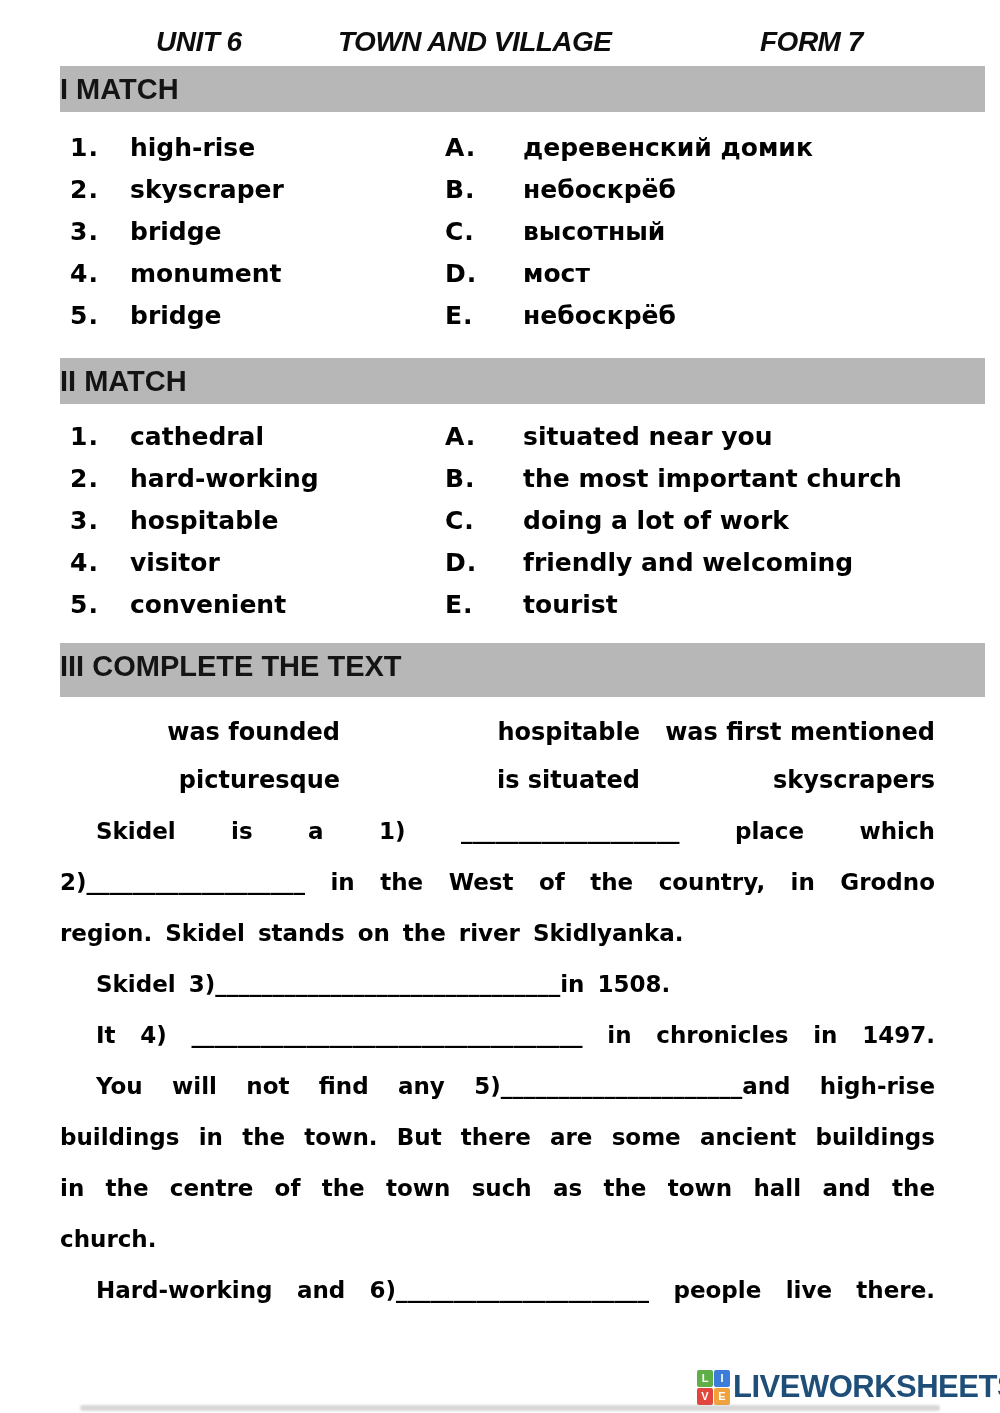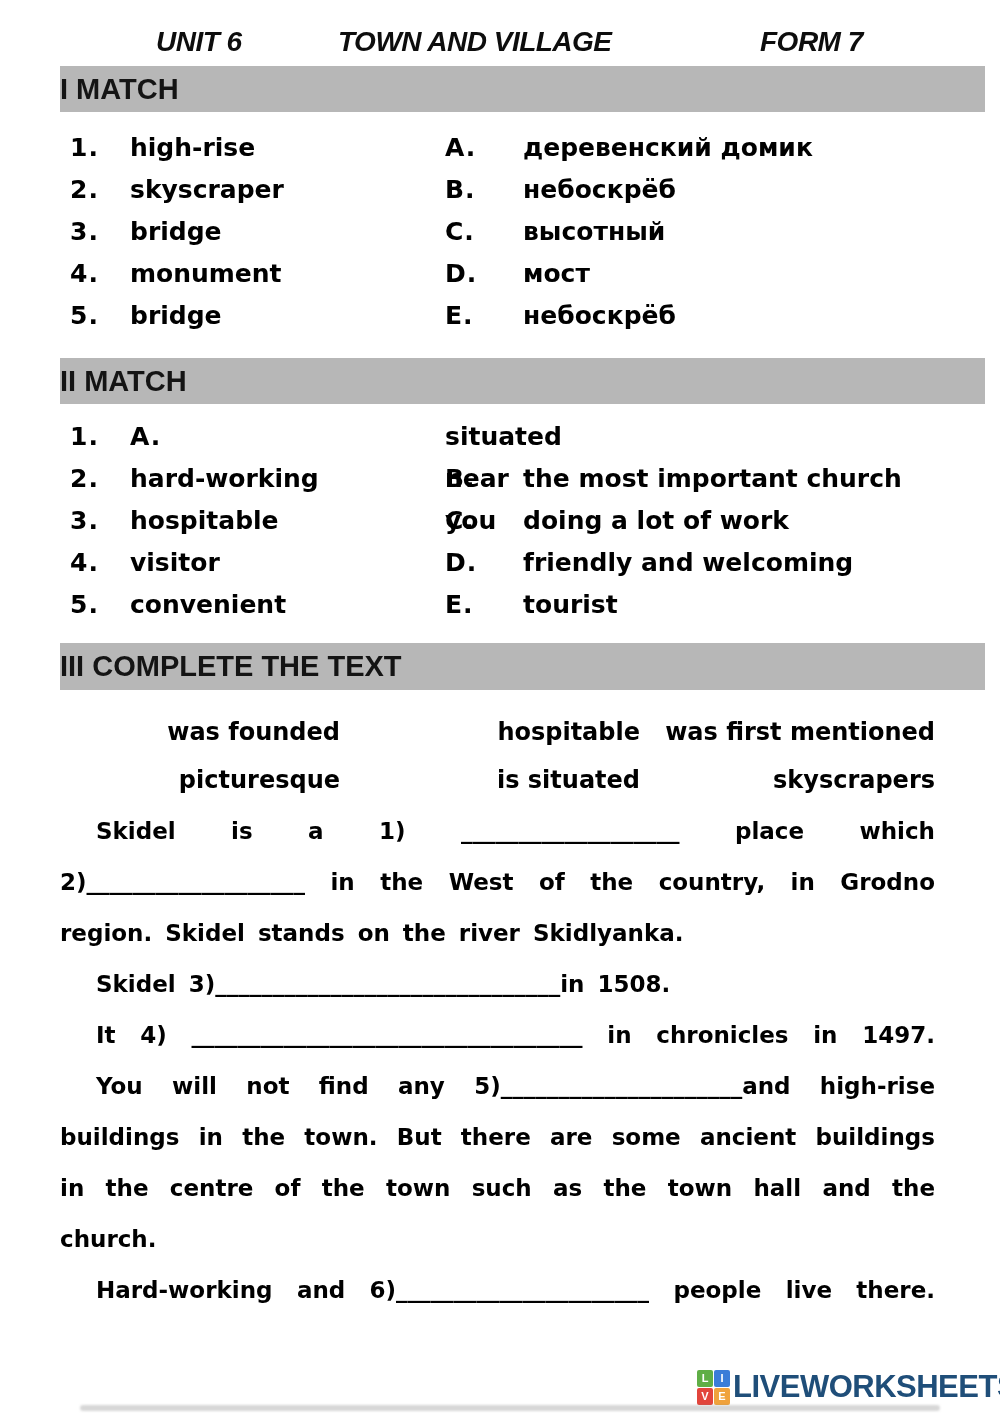--- a/index.html
+++ b/index.html
@@ -10,21 +10,21 @@
             font-weight:700;font-style:italic;font-size:28px;letter-spacing:-0.5px;color:#0d0d0d;}
   .hdr .unit{left:156px;}
   .hdr .title{left:338px;}
   .hdr .form{left:760px;}
   
   .banner{position:absolute;left:60px;width:925px;height:46px;background:#b7b7b7;
           font-family:"Liberation Sans",sans-serif;font-weight:700;font-size:29px;
           color:#141414;line-height:46px;box-sizing:border-box;}
   .b1{top:66px;}
   .b2{top:358px;}
-  .b3{top:643px;height:47px;}
+  .b3{top:643px;height:54px;}
   
   .match{position:absolute;left:0;width:1000px;}
   .m1{top:127px;}
   .m2{top:416px;}
   .mrow{display:grid;grid-template-columns:60px 315px 78px 1fr;height:42px;line-height:42px;
         padding-left:70px;font-weight:700;font-size:25px;}
   .mrow .num,.mrow .letter{letter-spacing:1px;}
   
   .wordbank{position:absolute;top:708px;left:60px;width:875px;
             display:grid;grid-template-columns:280px 300px 295px;}
@@ -94,20 +94,21 @@
       <span class="letter">E.</span>
       <span class="def">небоскрёб</span>
     </div>
   </div>
 
   <div class="banner b2">II MATCH</div>
 
   <div class="match m2">
     <div class="mrow">
       <span class="num">1.</span>
+      <span class="term">cathedral</span>
       <span class="letter">A.</span>
       <span class="def">situated near you</span>
     </div>
     <div class="mrow">
       <span class="num">2.</span>
       <span class="term">hard-working</span>
       <span class="letter">B.</span>
       <span class="def">the most important church</span>
     </div>
     <div class="mrow">

